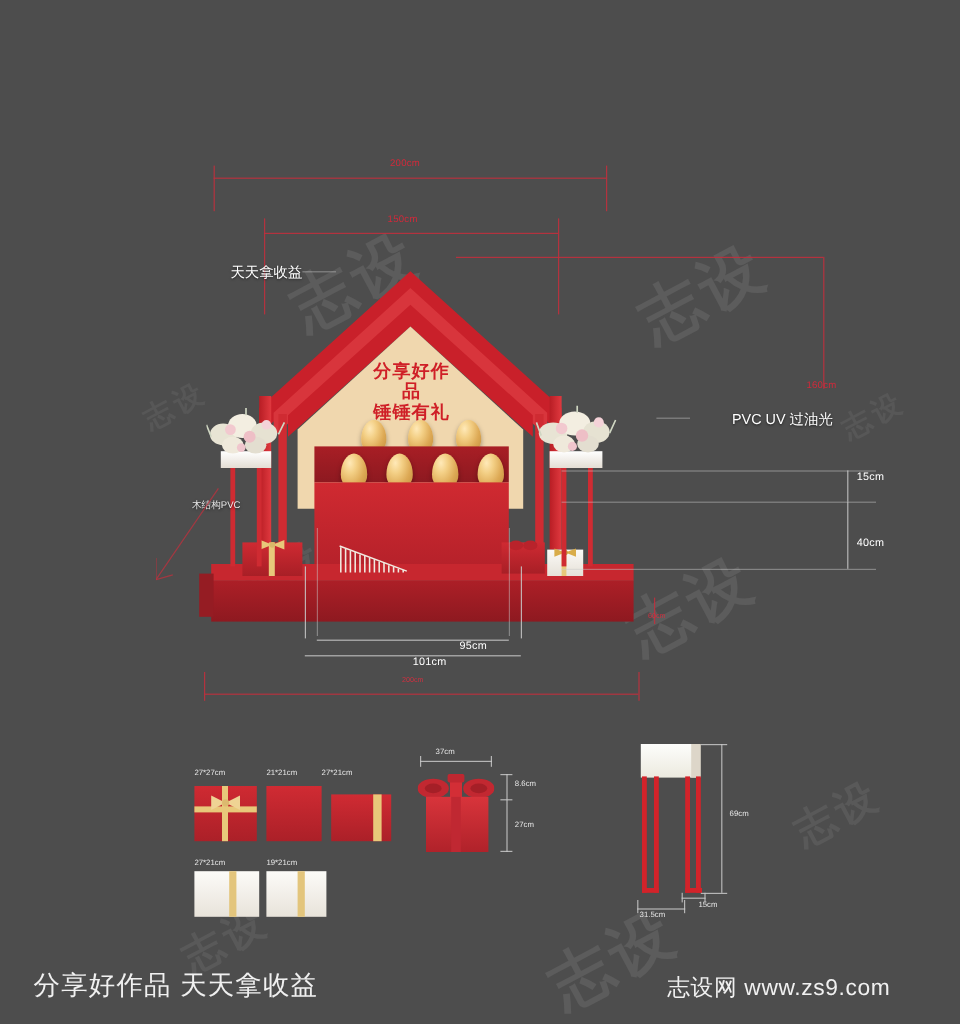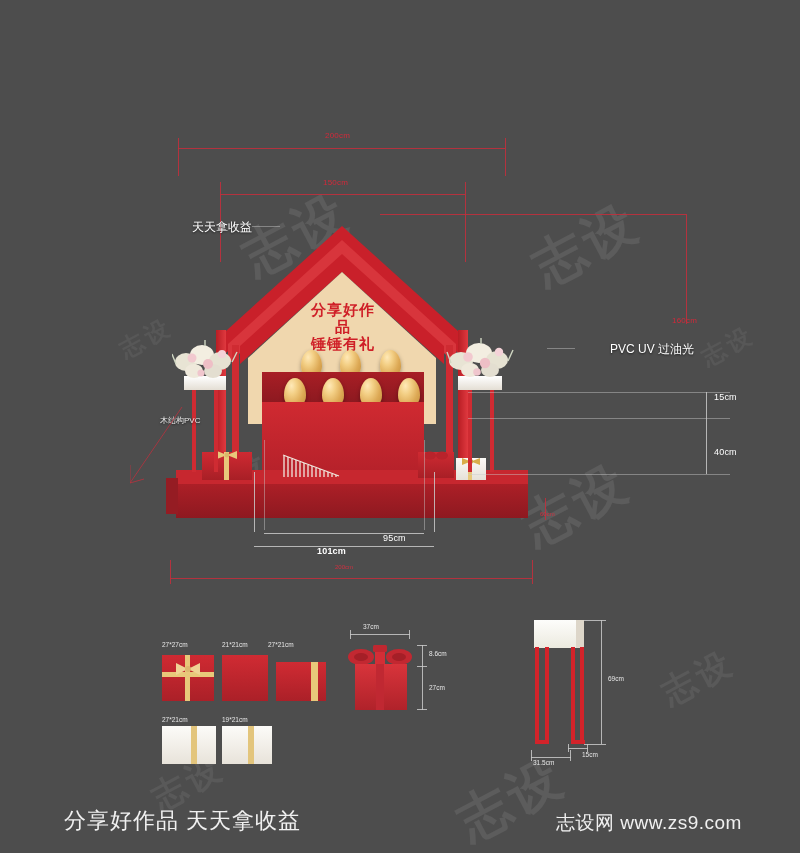--- a/index.html
+++ b/index.html
@@ -16,21 +16,21 @@
 
   
   #header-title{
     left:55px;top:52px;
     font-size:16px;letter-spacing:1px;
     color:#f2f2f2;white-space:nowrap;
     text-shadow:0 1px 2px rgba(0,0,0,.5);
   }
   .footer-left{
     left:28px;top:806px;
-    font-size:22px;color:#f0f0f0;letter-spacing:1px;white-space:nowrap;margin-left:36px;
+    font-size:22px;color:#f0f0f0;letter-spacing:1px;white-space:nowrap;
   }
   .footer-right{
     left:556px;top:810px;
     font-size:19px;color:#f0f0f0;letter-spacing:.5px;white-space:nowrap;
   }
 
   
   .callout{
     font-size:12px;color:#ffffff;white-space:nowrap;
     text-shadow:0 1px 2px rgba(0,0,0,.6);
@@ -273,21 +273,21 @@
   <div class="abs rule-v red" style="left:545px;top:498px;height:22px;"></div>
   <div class="abs dim-tiny-r" style="left:540px;top:511px;">60cm</div>
 
   <div class="abs rule-v" style="left:254px;top:472px;height:60px;"></div>
   <div class="abs rule-v" style="left:434px;top:472px;height:60px;"></div>
   <div class="abs rule-v faint" style="left:264px;top:440px;height:90px;"></div>
   <div class="abs rule-v faint" style="left:424px;top:440px;height:90px;"></div>
   <div class="abs rule-h" style="left:264px;top:533px;width:160px;"></div>
   <div class="abs rule-h" style="left:254px;top:546px;width:180px;"></div>
   <div class="abs dim-w" style="left:347px;top:533px;margin-left:36px;">95cm</div>
-  <div class="abs dim-w" style="left:317px;top:546px;font-weight:bold;">101cm</div>
+  <div class="abs dim-w" style="left:344px;top:546px;">101cm</div>
 
   <div class="abs rule-v red" style="left:170px;top:560px;height:24px;"></div>
   <div class="abs rule-v red" style="left:532px;top:560px;height:24px;"></div>
   <div class="abs rule-h red" style="left:170px;top:578px;width:362px;"></div>
   <div class="abs dim-tiny-r" style="left:335px;top:564px;">200cm</div>
 
   <div class="abs" style="left:130px;top:405px;width:56px;height:82px;">
     <svg width="56" height="82" viewBox="0 0 56 82">
       <path d="M0 78 L52 2" stroke="#c0303d" stroke-width="1" fill="none" opacity=".75"></path>
       <path d="M0 78 L0 60" stroke="#c0303d" stroke-width="1" fill="none" opacity=".75"></path>

